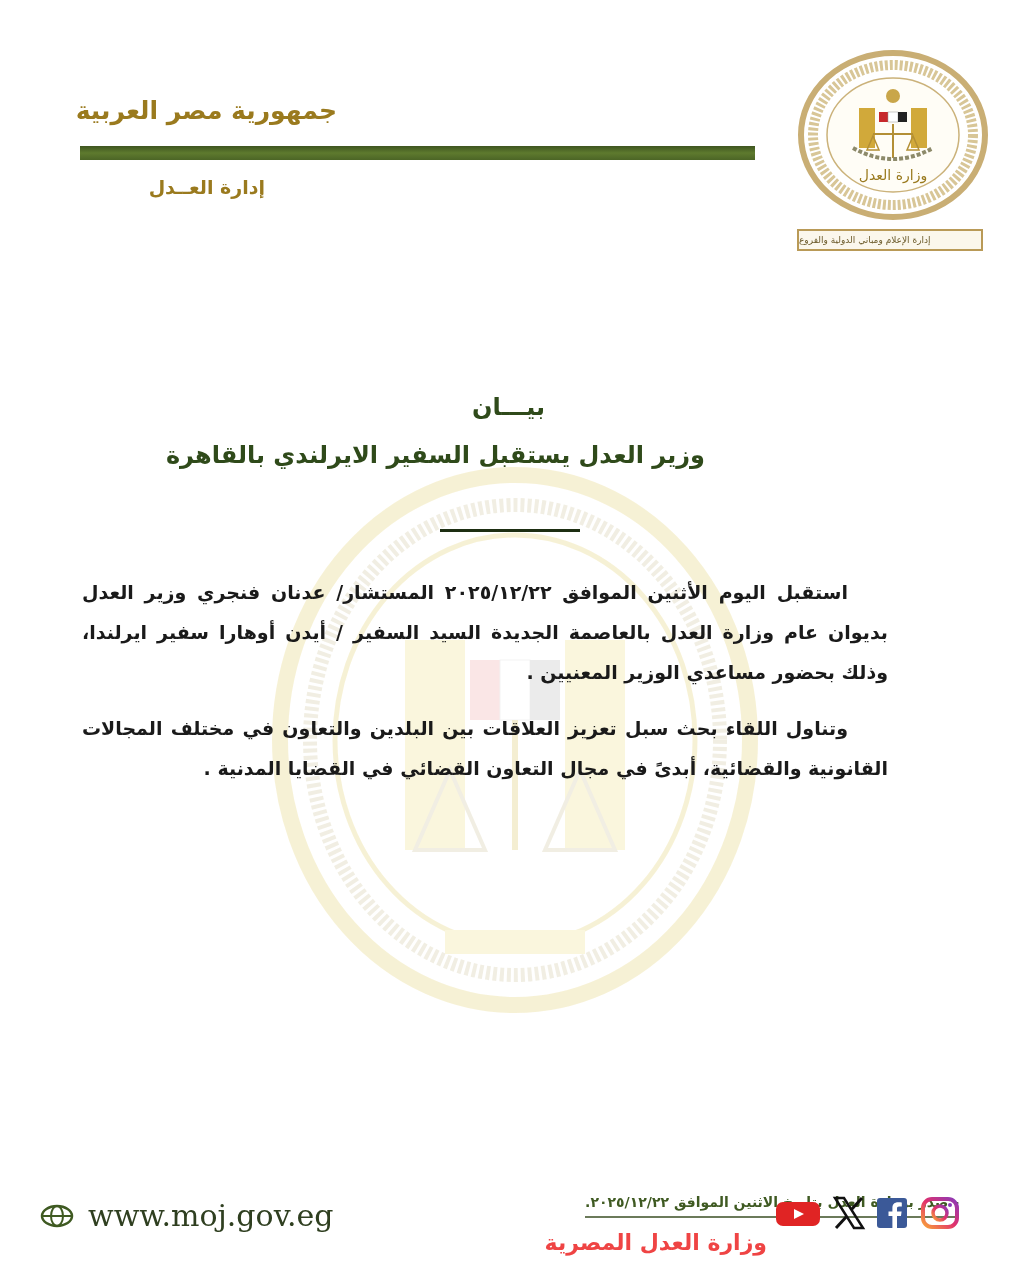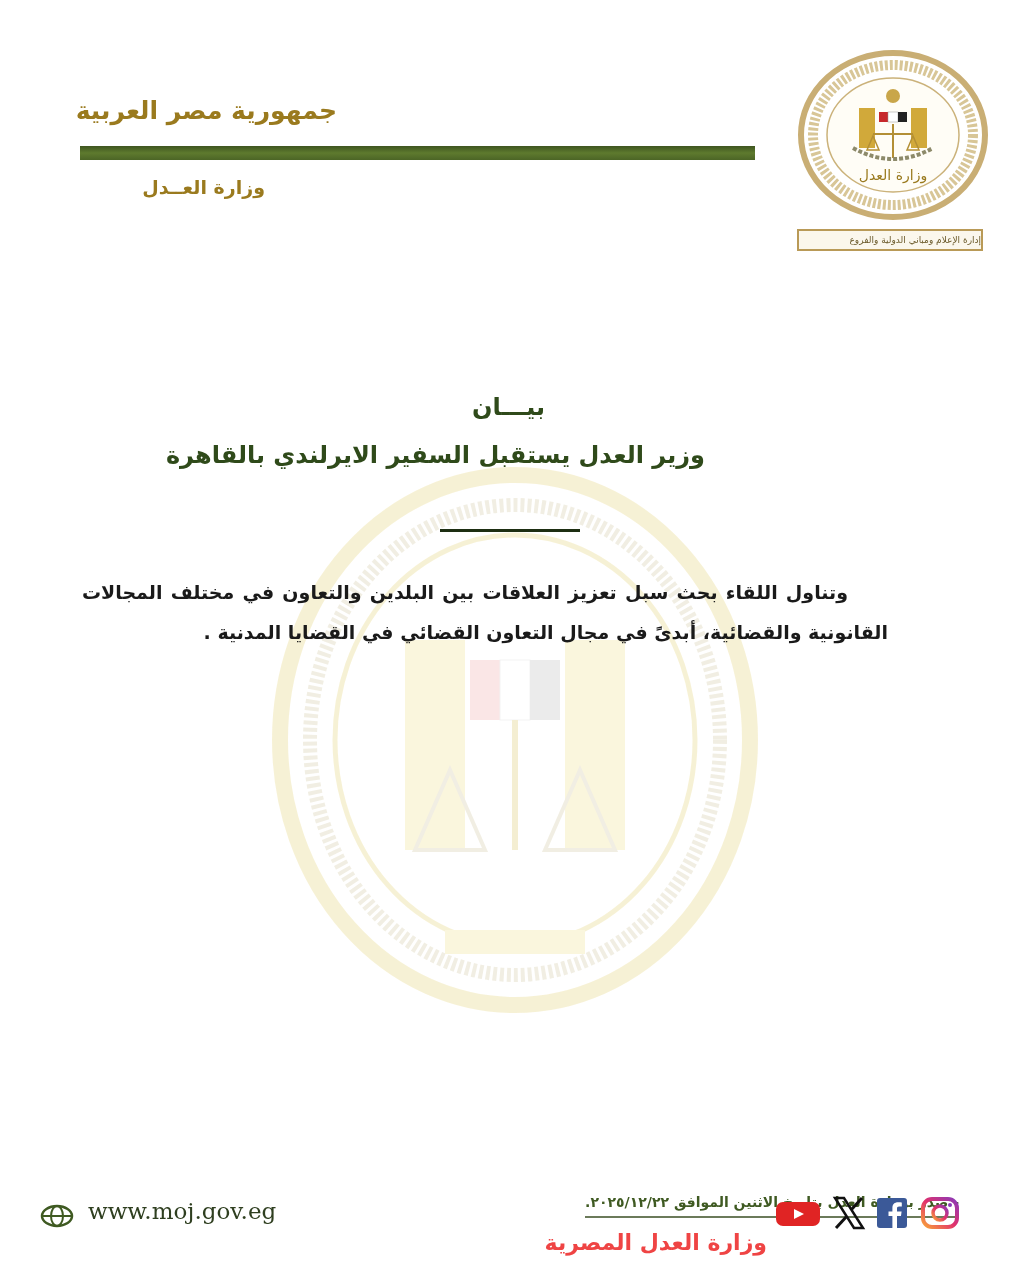--- a/index.html
+++ b/index.html
@@ -19,21 +19,21 @@
     }
     .ministry {
       right: 752px; top: 176px; font-size: 19px; font-weight: bold; color: #9a7a1e;
       direction: rtl; white-space: nowrap;
     }
     
     .logo { left: 793px; top: 50px; width: 200px; height: 170px; }
     .logo-banner {
       left: 797px; top: 229px; width: 186px; height: 22px;
       border: 2px solid #b99a57; background: #fbf7ec; box-sizing: border-box;
-      font-size: 9px; color: #6b5a2a; text-align: right; line-height: 18px; direction: rtl;
+      font-size: 9px; color: #6b5a2a; text-align: left; line-height: 18px; direction: rtl;
       white-space: nowrap; overflow: hidden;
     }
     
     .watermark { left: 265px; top: 460px; width: 500px; height: 560px; opacity: 0.35; }
     
     .statement-label {
       left: 0; width: 1017px; top: 393px; text-align: center;
       font-size: 24px; font-weight: bold; color: #2f4a1a; direction: rtl;
     }
     .headline {
@@ -52,30 +52,30 @@
       right: 58px; top: 1194px; direction: rtl; font-size: 14px; font-weight: bold; color: #3f5a22;
       border-bottom: 2px solid #6b7a5a; padding-bottom: 6px; white-space: nowrap;
     }
     .footer-name {
       right: 250px; top: 1198px; direction: rtl; font-size: 22px; font-weight: bold; color: #ef4444;
       white-space: nowrap;
       margin-top: 32px;
     }
     .globe { left: 40px; top: 1204px; width: 34px; height: 24px; }
     .website {
-      left: 88px; top: 1198px; font-family: "DejaVu Serif", serif; font-size: 23px; color: #2f3f20;
+      left: 88px; top: 1198px; font-family: "DejaVu Serif", serif; font-size: 30px; color: #2f3f20;
       white-space: nowrap;
     }
   </style>
 </head>
 <body>
 
 <div class="abs republic">جمهورية مصر العربية</div>
 <div class="abs header-bar"></div>
-<div class="abs ministry">وزارة العــدل</div>
+<div class="abs ministry">إدارة العــدل</div>
 
 <svg class="abs logo" viewBox="0 0 200 170">
   <ellipse cx="100" cy="85" rx="92" ry="82" fill="none" stroke="#c9ae74" stroke-width="6"></ellipse>
   <ellipse cx="100" cy="85" rx="80" ry="70" fill="none" stroke="#d8c697" stroke-width="10" stroke-dasharray="3 2"></ellipse>
   <ellipse cx="100" cy="85" rx="66" ry="57" fill="#fffdf6" stroke="#cbb27a" stroke-width="1.5"></ellipse>
   <g>
     <circle cx="100" cy="46" r="7" fill="#c9a64a"></circle>
     <rect x="66" y="58" width="16" height="40" fill="#d1a93a"></rect>
     <rect x="118" y="58" width="16" height="40" fill="#d1a93a"></rect>
     <rect x="86" y="62" width="9" height="10" fill="#c7282b"></rect>
@@ -104,20 +104,21 @@
   <path d="M150 390 L185 310 L220 390 Z" fill="none" stroke="#d8d0b0" stroke-width="4"></path>
   <path d="M280 390 L315 310 L350 390 Z" fill="none" stroke="#d8d0b0" stroke-width="4"></path>
   <rect x="180" y="470" width="140" height="24" fill="#f3e6a0"></rect>
 </svg>
 
 <div class="abs statement-label">بيـــان</div>
 <div class="abs headline">وزير العدل يستقبل السفير الايرلندي بالقاهرة</div>
 <div class="abs title-rule"></div>
 
 <div class="abs body-text">
+  <p>استقبل اليوم الأثنين الموافق ٢٠٢٥/١٢/٢٢ المستشار/ عدنان فنجري وزير العدل بديوان عام وزارة العدل بالعاصمة الجديدة  السيد السفير / أيدن أوهارا  سفير ايرلندا، وذلك بحضور مساعدي الوزير المعنيين .</p>
   <p>وتناول اللقاء بحث سبل تعزيز العلاقات بين البلدين والتعاون في مختلف المجالات القانونية والقضائية، أبدىً في مجال التعاون القضائي في القضايا المدنية .</p>
 </div>
 
 <div class="abs issued">- صدر بوزارة العدل بتاريخ الاثنين الموافق ٢٠٢٥/١٢/٢٢.</div>
 
 <div class="abs footer-name">وزارة العدل المصرية</div>
 
 <svg class="abs" style="left:775px; top:1200px; width:46px; height:28px;" viewBox="0 0 46 28">
   <rect x="1" y="2" width="44" height="24" rx="7" fill="#e02424"></rect>
   <path d="M19 9 L29 14 L19 19 Z" fill="#ffffff"></path>

